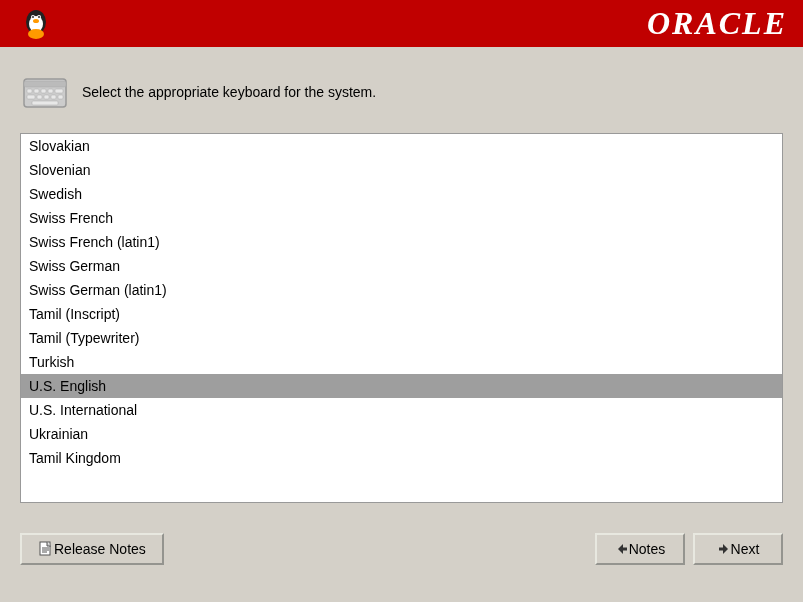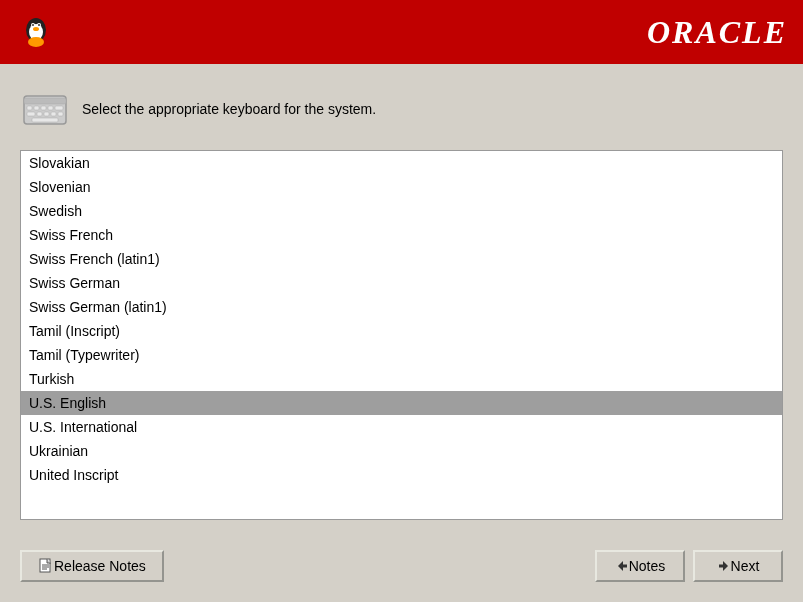--- a/index.html
+++ b/index.html
@@ -9,21 +9,21 @@
       height: 602px;
       background-color: #d4d0c8;
       font-family: sans-serif;
       font-size: 14px;
       overflow: hidden;
     }
 
     
     #header {
       background-color: #c00000;
-      height: 64px;
+      height: 47px;
       display: flex;
       align-items: center;
       padding: 0 16px;
     }
 
     #oracle-logo {
       color: white;
       font-size: 32px;
       font-weight: bold;
       font-style: italic;
@@ -179,21 +179,21 @@
       <div class="list-item">Swiss French</div>
       <div class="list-item">Swiss French (latin1)</div>
       <div class="list-item">Swiss German</div>
       <div class="list-item">Swiss German (latin1)</div>
       <div class="list-item">Tamil (Inscript)</div>
       <div class="list-item">Tamil (Typewriter)</div>
       <div class="list-item">Turkish</div>
       <div class="list-item selected">U.S. English</div>
       <div class="list-item">U.S. International</div>
       <div class="list-item">Ukrainian</div>
-      <div class="list-item">United Inscript</div>
+      <div class="list-item">Tamil Kingdom</div>
     </div>
 
 </div>
 
 <div id="footer">
   <div id="footer-left">
     <button class="footer-btn">
 
       <svg width="16" height="16" viewBox="0 0 16 16">
         <rect x="2" y="1" width="10" height="13" fill="white" stroke="#555" stroke-width="1"></rect>

